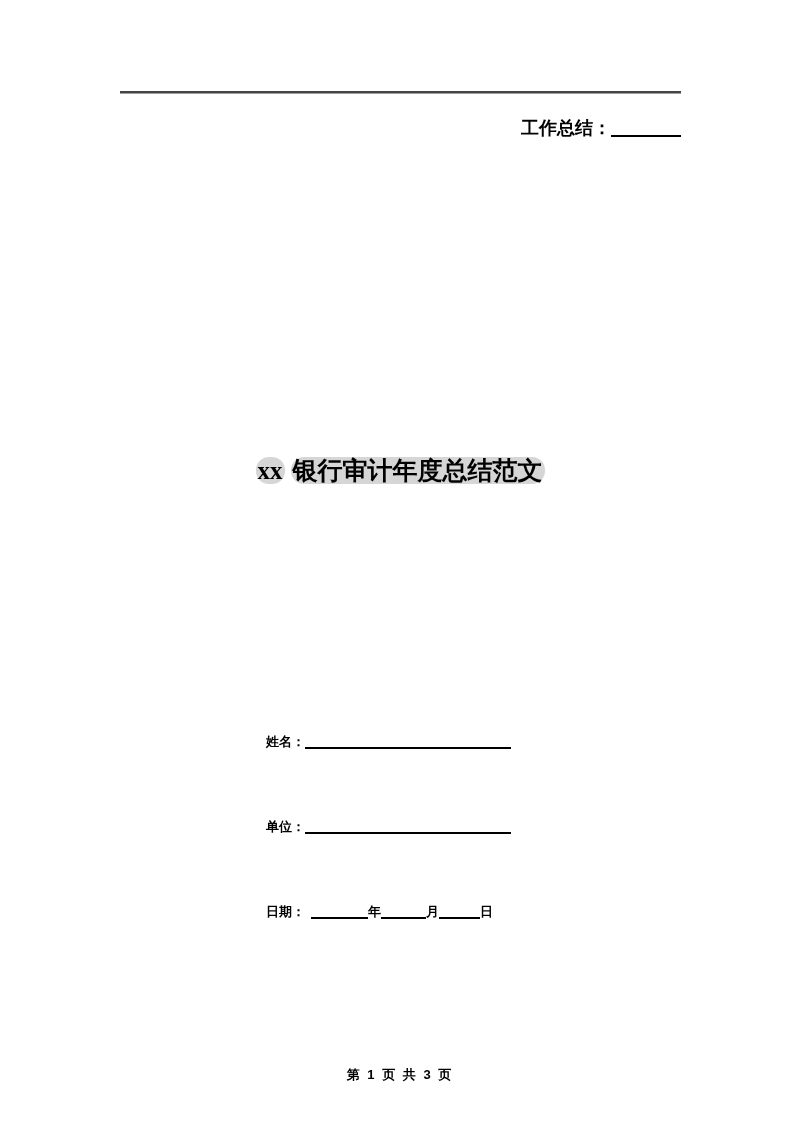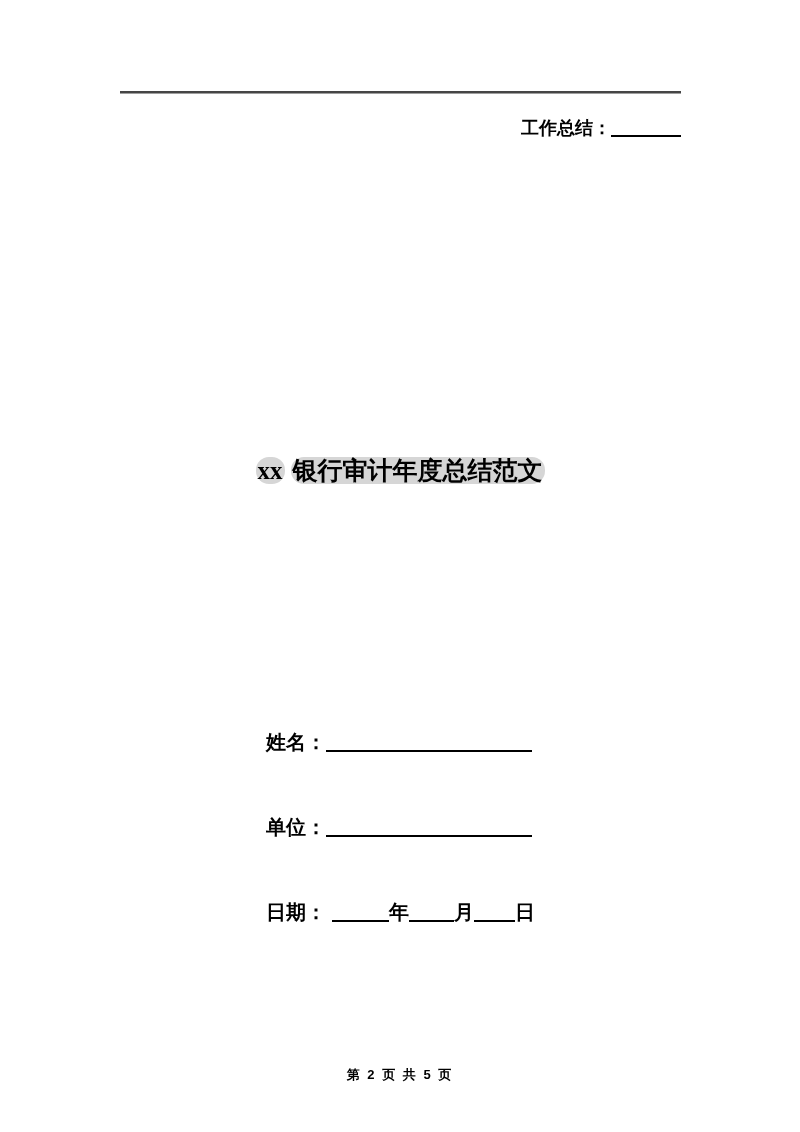--- a/index.html
+++ b/index.html
@@ -44,21 +44,21 @@
     line-height: 35px;
     white-space: nowrap;
   }
   .hl { background: #d6d6d6; padding: 0 2px; border-radius: 13px; }
   .title-space { display: inline-block; width: 6px; }
 
   
   .form-row {
     position: absolute;
     left: 266px;
-    font-size: 20px; font-weight: bold;
+    font-size: 13px; font-weight: bold;
     white-space: nowrap;
   }
   .row-name { top: 709px; }
   .row-unit { top: 794px; }
   .row-date { top: 879px; }
   .long-blank  { width: 206px; height: 20px; }
   .date-blank-1 { width: 57px; height: 20px; }
   .date-blank-2 { width: 45px; height: 20px; }
   .date-blank-3 { width: 41px; height: 20px; }
   .gap-after-colon { display: inline-block; width: 6px; }
@@ -93,15 +93,15 @@
   </div>
 
   <div class="form-row row-date">
     <span>日期：</span><span class="gap-after-colon"></span><span class="blank date-blank-1"></span><span>年</span><span class="blank date-blank-2"></span><span>月</span><span class="blank date-blank-3"></span><span>日</span>
   </div>
 
   <div class="form-row row-unit">
     <span>单位：</span><span class="blank long-blank"></span>
   </div>
 
-  <div class="footer">第 2 页 共 5 页</div>
+  <div class="footer">第 1 页 共 3 页</div>
 
 </div>
 
 </body></html>

